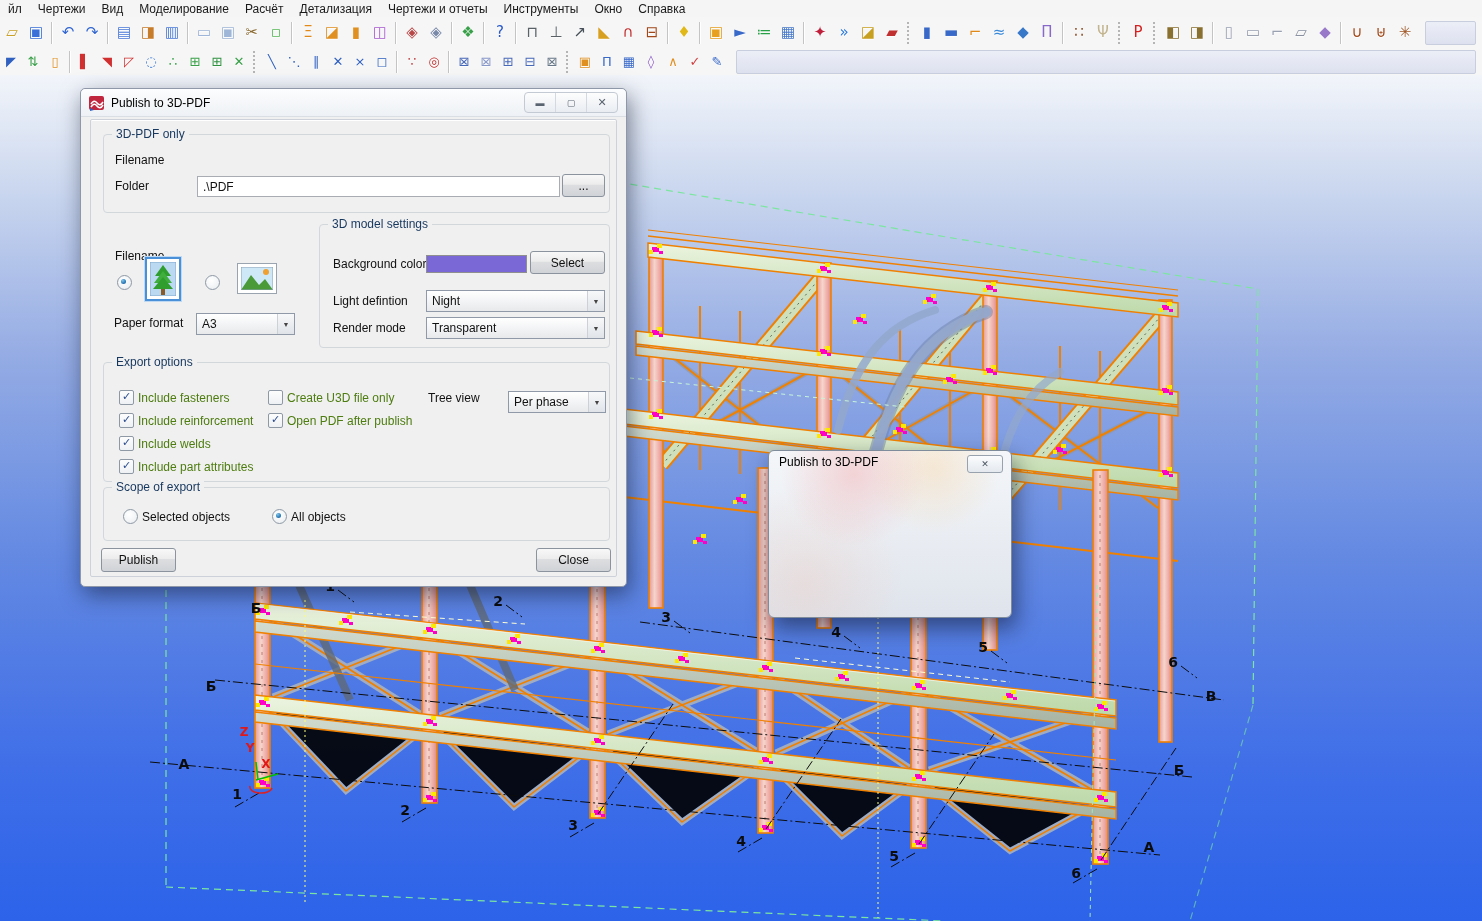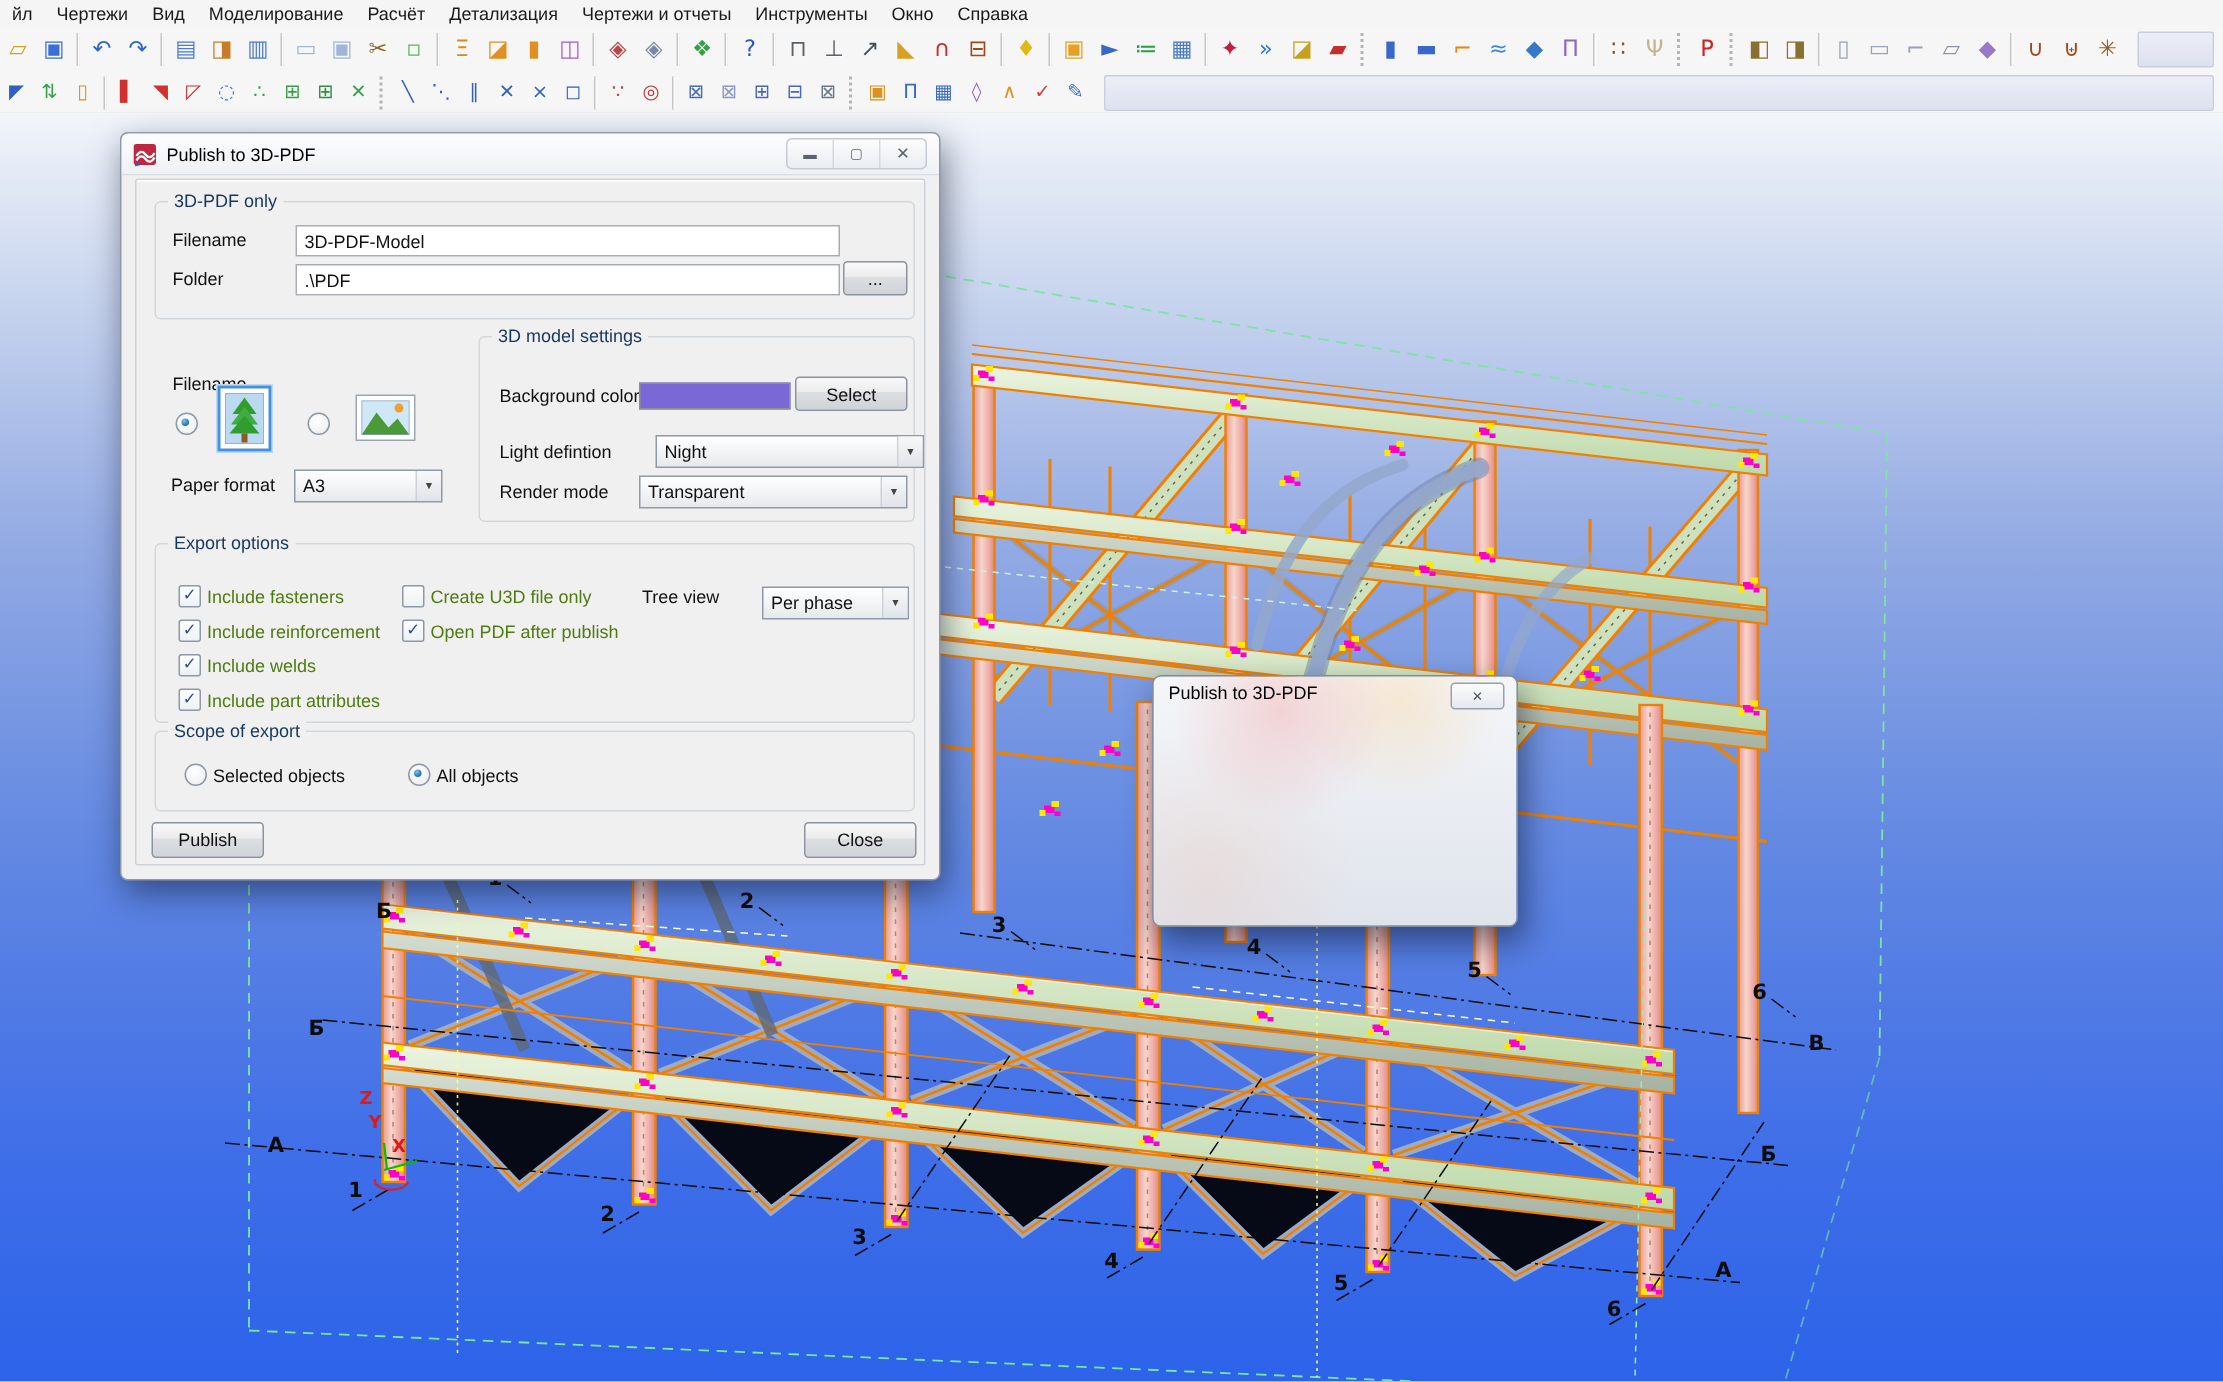--- a/index.html
+++ b/index.html
@@ -686,21 +686,20 @@
         <span class="wb">▢</span>
         <span class="wb close">✕</span>
       </span>
     </div>
     <div class="plate"></div>
 
     <div class="grp" style="left:22px;top:45px;width:505px;height:77px">
       <span class="glab">3D-PDF only</span>
     </div>
     <span class="flab" style="left:34px;top:162px;top:160px">Filename</span>
-    <div class="tinput" style="left:116px;top:61px;width:356px;height:19px;position:absolute">3D-PDF-Model</div>
     <span class="flab" style="left:34px;top:64px">Filename</span>
     <div class="tinput" style="left:116px;top:87px;width:356px;height:19px">.\PDF</div>
     <span class="flab" style="left:34px;top:90px">Folder</span>
     <div class="btn" style="position:absolute;left:481px;top:85px;width:41px;height:21px">...</div>
 
     <span class="radio on" style="left:36px;top:186px"></span>
     <div class="imgbtn sel" style="left:64px;top:168px;width:32px;height:40px">
       <svg width="26" height="34">
         <rect width="26" height="34" fill="#bcd9f2"></rect>
         <rect width="26" height="34" fill="none" stroke="#7ea8cc"></rect>
@@ -725,21 +724,21 @@
       <span class="arr">▼</span>
     </div>
 
     <div class="grp" style="left:238px;top:135px;width:289px;height:122px">
       <span class="glab">3D model settings</span>
     </div>
     <span class="flab" style="left:252px;top:168px">Background color</span>
     <div class="swatch" style="left: 345px; top: 166px; width: 99px; height: 16px; background: rgb(122, 104, 214);"></div>
     <div class="btn" style="position:absolute;left:449px;top:162px;width:73px;height:21px">Select</div>
     <span class="flab" style="left:252px;top:205px">Light defintion</span>
-    <div class="combo" style="left:356px;top:201px;width:177px;height:20px">
+    <div class="combo" style="left:345px;top:201px;width:177px;height:20px">
       <span class="cval">Night</span>
       <span class="arr">▼</span>
     </div>
     <span class="flab" style="left:252px;top:232px">Render mode</span>
     <div class="combo" style="left:345px;top:228px;width:177px;height:20px">
       <span class="cval">Transparent</span>
       <span class="arr">▼</span>
     </div>
 
     <div class="grp" style="left:22px;top:273px;width:505px;height:118px">

